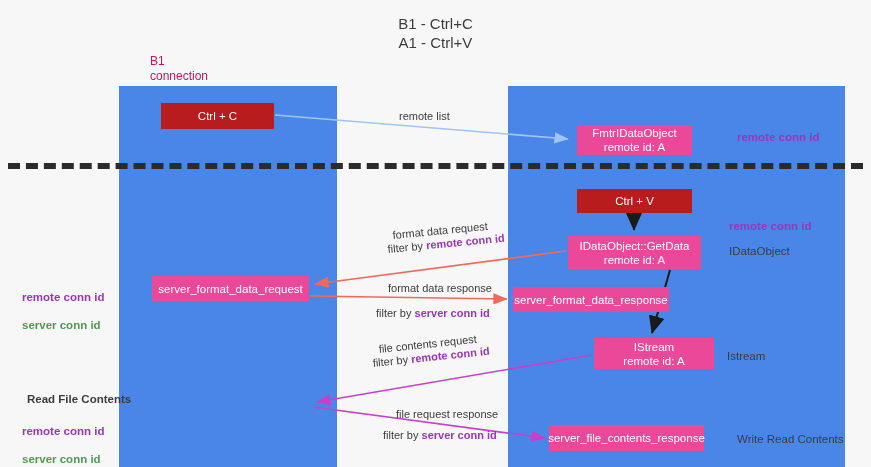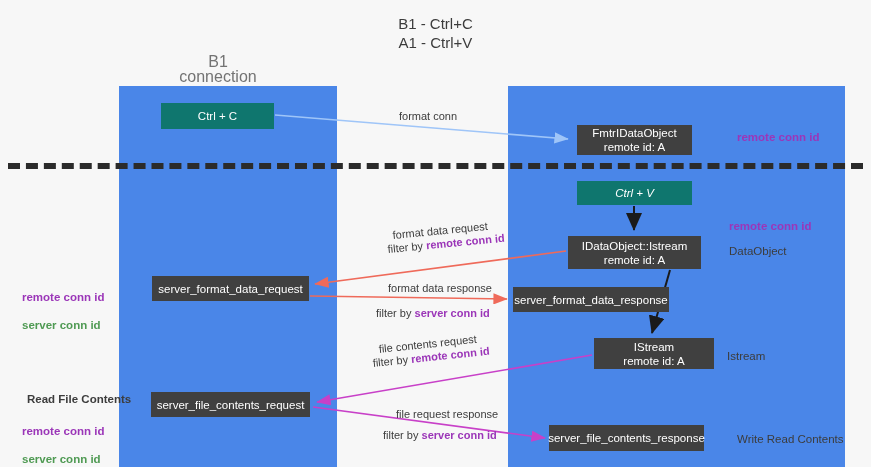--- a/index.html
+++ b/index.html
@@ -13,22 +13,22 @@
   }
   .canvas{position:absolute;left:0;top:0;width:871px;height:354px;margin-top:8px;}
 
   
   .title{
     position:absolute;left:0;top:6px;width:871px;
     text-align:center;font-size:15px;line-height:19px;color:#3c3c3c;
     white-space:pre-line;
   }
   .colhead{
-    position:absolute;text-align:center;font-size:16px;line-height:15px;
-    color:#737373;white-space:pre-line;
+    position:absolute;font-size:12px;line-height:15px;
+    color:#be185d;white-space:pre-line;
   }
   #colhead-b1{left:150px;top:46px;width:136px;}
   #colhead-a1{left:540px;top:46px;width:200px;}
 
   
   .lane{position:absolute;background:#4a86e8;}
   #lane-b1{left:119px;top:78px;width:218px;height:382px;}
   #lane-a1{left:508px;top:78px;width:337px;height:382px;}
 
   
@@ -37,26 +37,26 @@
     border-top:6px dashed #2b2b2b;
   }
 
   
   .node{
     position:absolute;box-sizing:border-box;
     display:flex;align-items:center;justify-content:center;
     text-align:center;color:#ffffff;font-size:11.5px;line-height:14px;
     white-space:pre-line;
   }
-  .green{background:#0f766e;}
-  .orange{background:#404040;}
+  .green{background:#b91c1c;}
+  .orange{background:#ec4899;}
 
   #node-ctrlc{left:161px;top:95px;width:113px;height:26px;}
   #node-fmt-dataobject{left:577px;top:117px;width:115px;height:30px;}
-  #node-ctrlv{left:577px;top:173px;width:115px;height:24px;font-style:italic;}
+  #node-ctrlv{left:577px;top:181px;width:115px;height:24px;}
   #node-getdata{left:568px;top:228px;width:133px;height:33px;}
   #node-srv-fmt-req{left:152px;top:268px;width:157px;height:25px;}
   #node-srv-fmt-resp{left:513px;top:279px;width:156px;height:25px;}
   #node-istream{left:594px;top:330px;width:120px;height:31px;}
   #node-srv-file-req{left:151px;top:384px;width:159px;height:25px;}
   #node-srv-file-resp{left:549px;top:417px;width:155px;height:26px;}
 
   
   .anno{position:absolute;font-size:11.5px;line-height:14px;white-space:pre-line;}
   .purple{color:#9b36b8;font-weight:bold;}
@@ -150,51 +150,50 @@
     </g>
   </svg>
 
   <div class="node green" id="node-ctrlc">Ctrl + C</div>
 
   <div class="node orange" id="node-fmt-dataobject">FmtrIDataObject
 remote id: A</div>
 
   <div class="node green" id="node-ctrlv">Ctrl + V</div>
 
-  <div class="node orange" id="node-getdata">IDataObject::Istream
+  <div class="node orange" id="node-getdata">IDataObject::GetData
 remote id: A</div>
 
   <div class="node orange" id="node-srv-fmt-resp">server_format_data_response</div>
 
   <div class="node orange" id="node-srv-fmt-req">server_format_data_request</div>
 
   <div class="node orange" id="node-istream">IStream
 remote id: A</div>
 
-  <div class="node orange" id="node-srv-file-req">server_file_contents_request</div>
 
   <div class="node orange" id="node-srv-file-resp">server_file_contents_response</div>
 
-  <div class="elabel" id="elabel-format-list">format conn</div>
+  <div class="elabel" id="elabel-format-list">remote list</div>
 
   <div class="elabel" id="elabel-fdreq">format data request</div>
   <div class="elabel" id="elabel-fdreq2"><span class="plain">filter by </span><b class="purple">remote conn id</b></div>
 
   <div class="elabel" id="elabel-fdresp">format data response</div>
   <div class="elabel" id="elabel-fdresp2"><span class="plain">filter by </span><b class="purple">server conn id</b></div>
 
   <div class="elabel" id="elabel-fcreq">file contents request</div>
   <div class="elabel" id="elabel-fcreq2"><span class="plain">filter by </span><b class="purple">remote conn id</b></div>
 
   <div class="elabel" id="elabel-fcresp">file request response</div>
   <div class="elabel" id="elabel-fcresp2"><span class="plain">filter by </span><b class="purple">server conn id</b></div>
 
   <div class="anno purple" id="anno-right-remote-1">remote conn id</div>
   <div class="anno purple" id="anno-right-remote-2">remote conn id</div>
-  <div class="anno plain" id="anno-right-dataobject">DataObject</div>
+  <div class="anno plain" id="anno-right-dataobject">IDataObject</div>
   <div class="anno plain" id="anno-right-istream">Istream</div>
   <div class="anno plain" id="anno-right-write">Write Read Contents</div>
 
   <div class="anno" id="anno-left-1">
     <div class="purple">remote conn id</div>
     <div class="green-t">server conn id</div>
   </div>
 
   <div class="anno plain" id="anno-left-read">Read File Contents</div>
 

